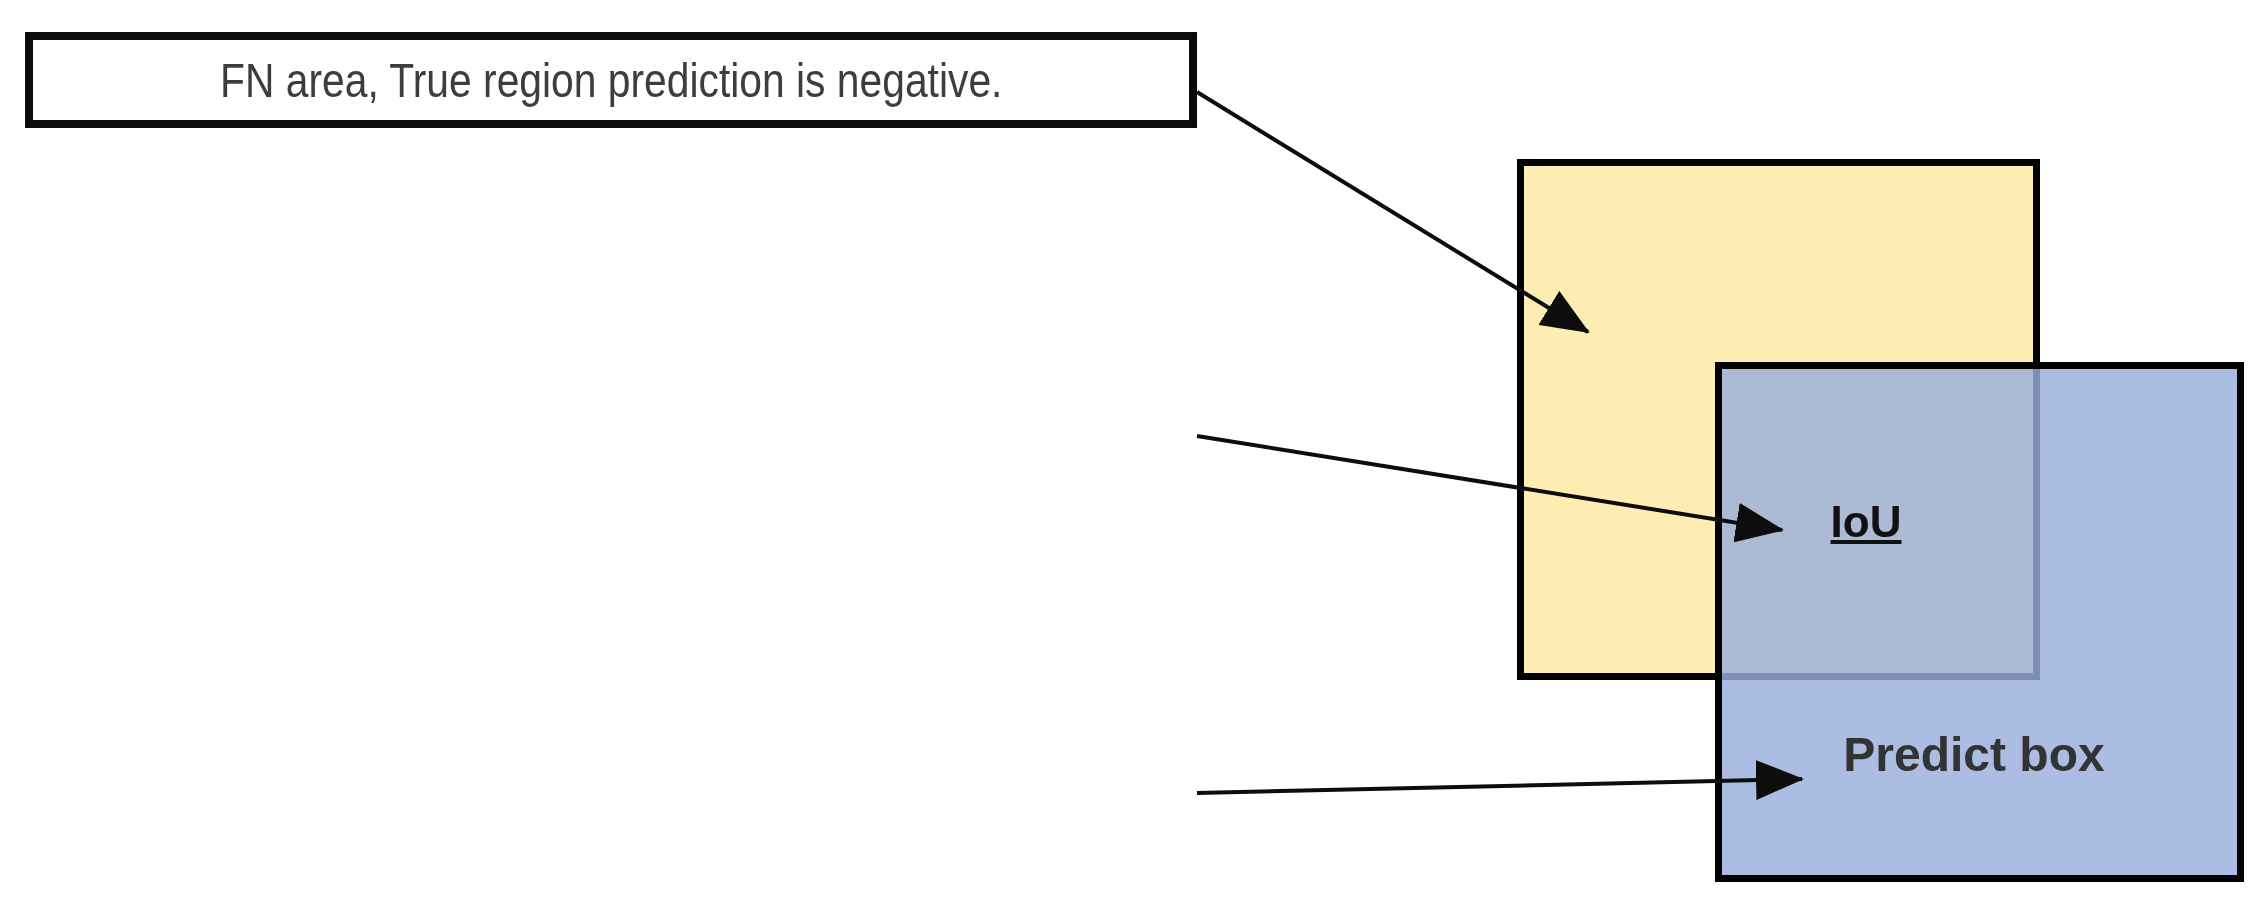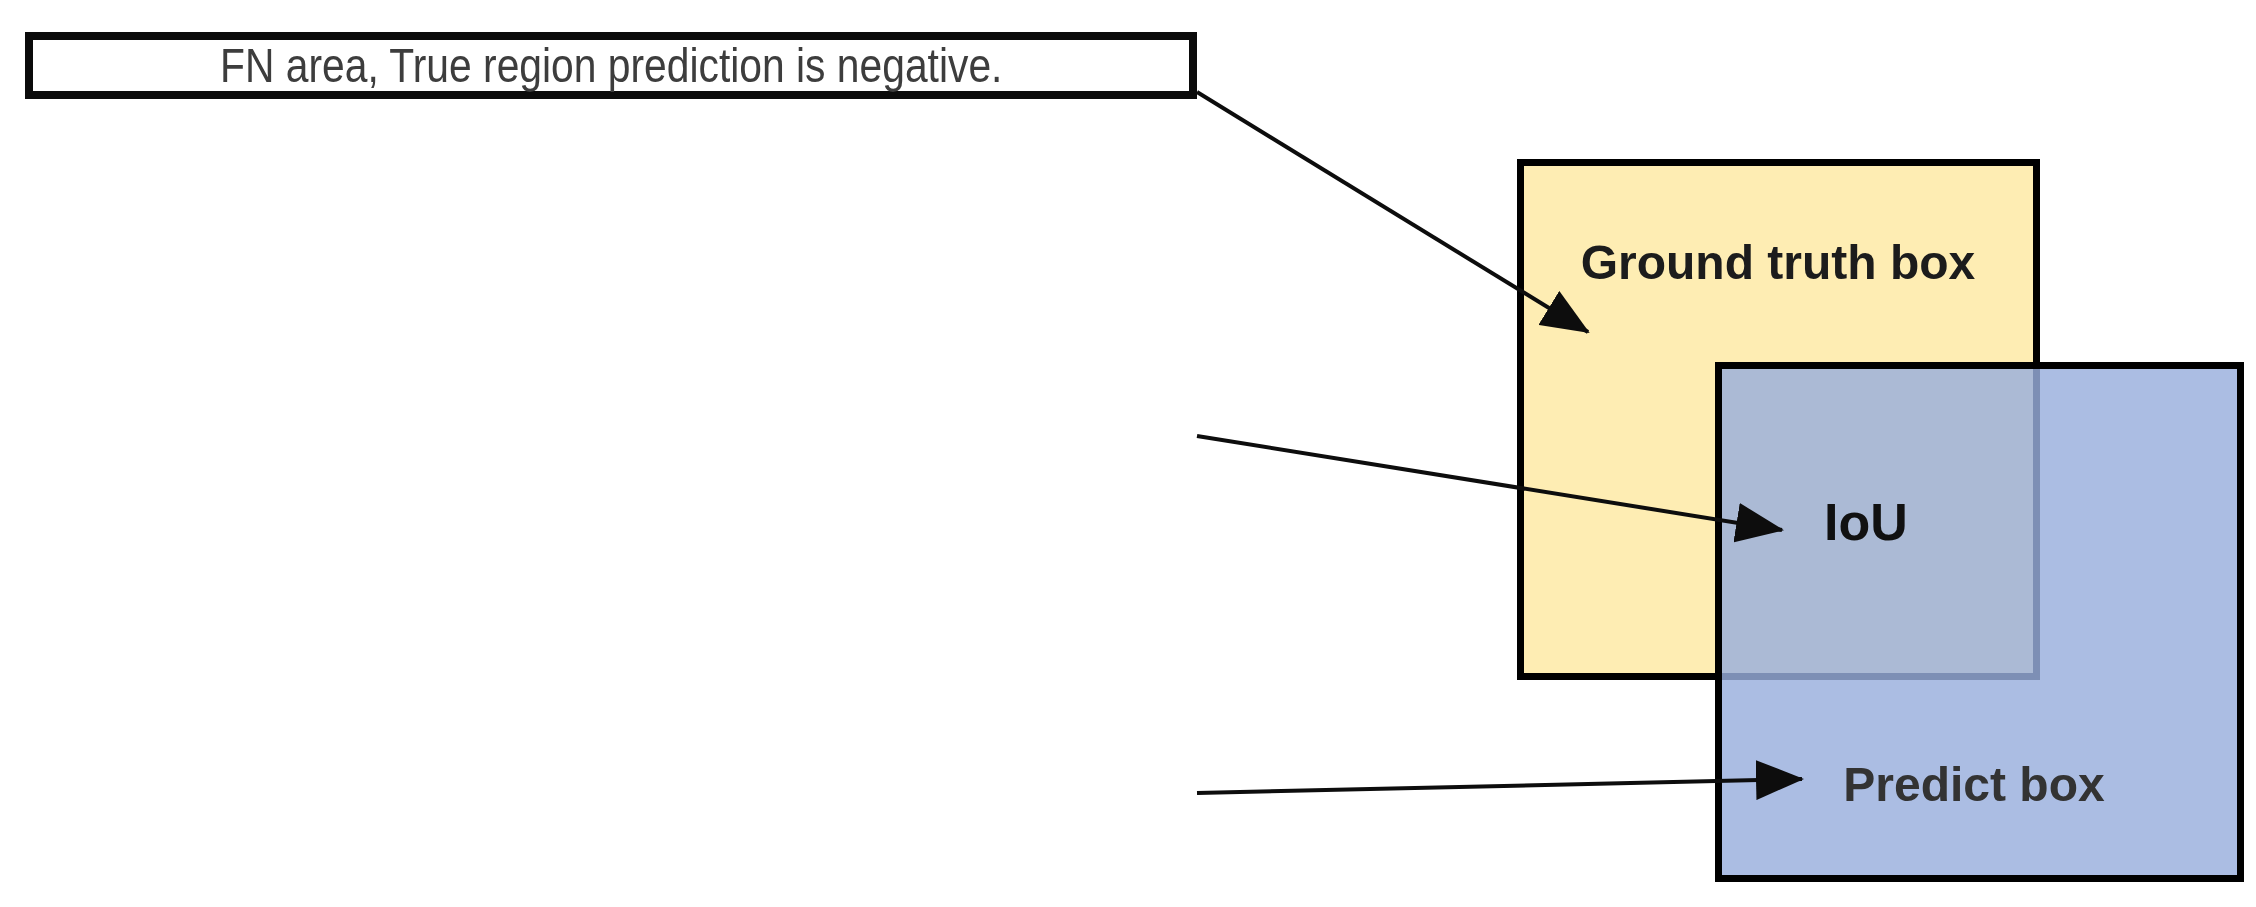--- a/index.html
+++ b/index.html
@@ -10,21 +10,21 @@
     background: #ffffff;
     overflow: hidden;
     font-family: "Liberation Sans", sans-serif;
   }
 
   
   .callout {
     position: absolute;
     left: 25px;
     width: 1172px;
-    height: 67px;
+    height: 96px;
     box-sizing: border-box;
     border: 8px solid #0b0b0b;
     background: #ffffff;
     display: flex;
     align-items: center;
     justify-content: center;
     z-index: 1;
   }
   .callout .txt {
     font-size: 48px;
@@ -66,22 +66,22 @@
 
   
   .box-label {
     position: absolute;
     transform: translate(-50%, -50%);
     font-weight: bold;
     white-space: nowrap;
     z-index: 4;
   }
   .box-label.gt   { left: 1778px; top: 262px; font-size: 48px; color: #1c1c1c; }
-  .box-label.iou  { left: 1866px; top: 522px; font-size: 52px; color: #111111; }
-  .box-label.pred { left: 1974px; top: 784px; font-size: 48px; color: #333333; }
+  .box-label.iou  { left: 1866px; top: 522px; font-size: 44px; color: #111111; text-decoration: underline; }
+  .box-label.pred { left: 1974px; top: 754px; font-size: 48px; color: #333333; }
 
   
   .arrows {
     position: absolute;
     left: 0; top: 0;
     width: 2256px;
     height: 907px;
     z-index: 5;
     pointer-events: none;
   }
@@ -92,21 +92,20 @@
 <div class="canvas">
 
   <div class="callout fn">
     <span class="txt">FN area, True region prediction is negative.</span>
   </div>
 
   <div class="gt-box"></div>
 
   <div class="pred-box"></div>
 
-  <div class="box-label gt">Ground truth box</div>
   <div class="box-label iou">IoU</div>
   <div class="box-label pred">Predict box</div>
 
   <svg class="arrows" viewBox="0 0 2256 907" xmlns="http://www.w3.org/2000/svg">
     <defs>
       <marker id="ah" markerUnits="userSpaceOnUse" markerWidth="48" markerHeight="40" refX="46" refY="20" orient="auto">
         <path d="M0,0 L48,20 L0,40 Z" fill="#0d0d0d"></path>
       </marker>
     </defs>
     <line x1="1197" y1="92" x2="1588" y2="332" stroke="#0d0d0d" stroke-width="4" marker-end="url(#ah)"></line>

